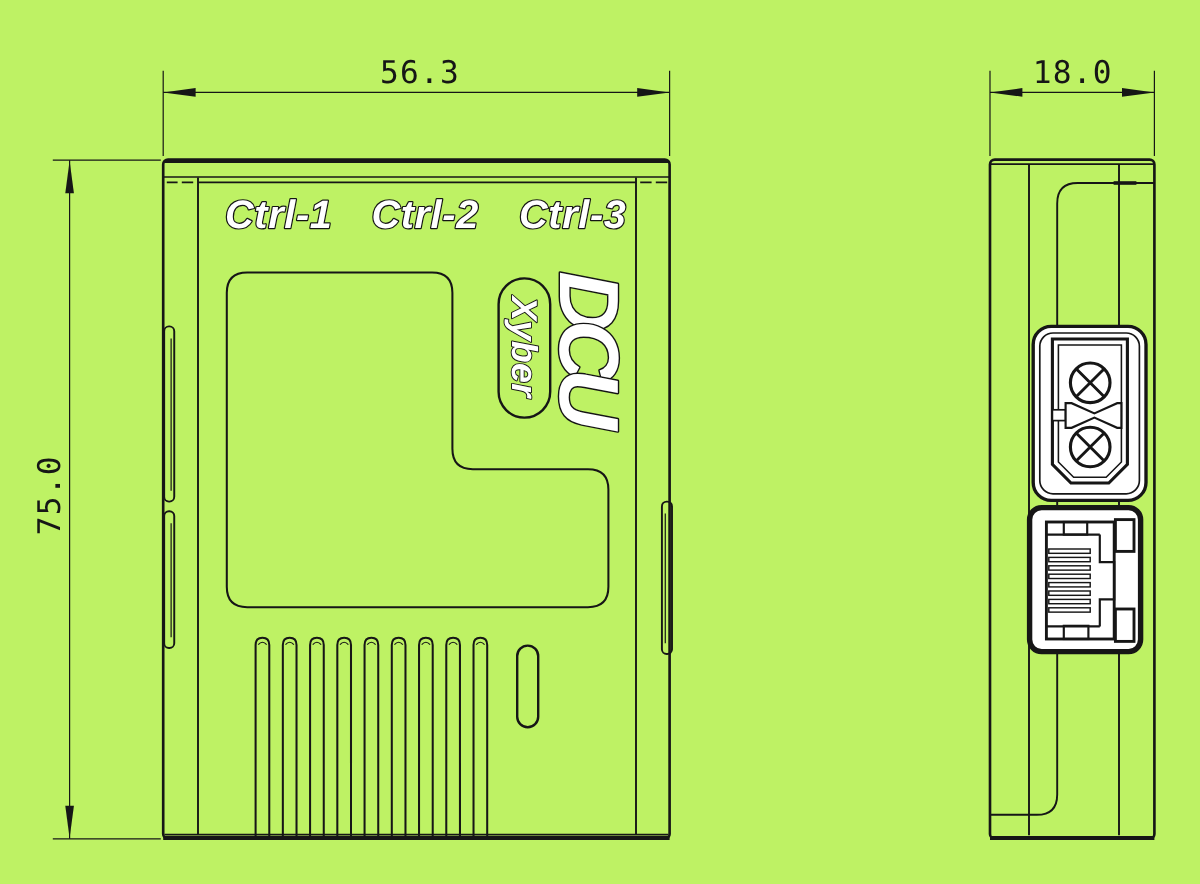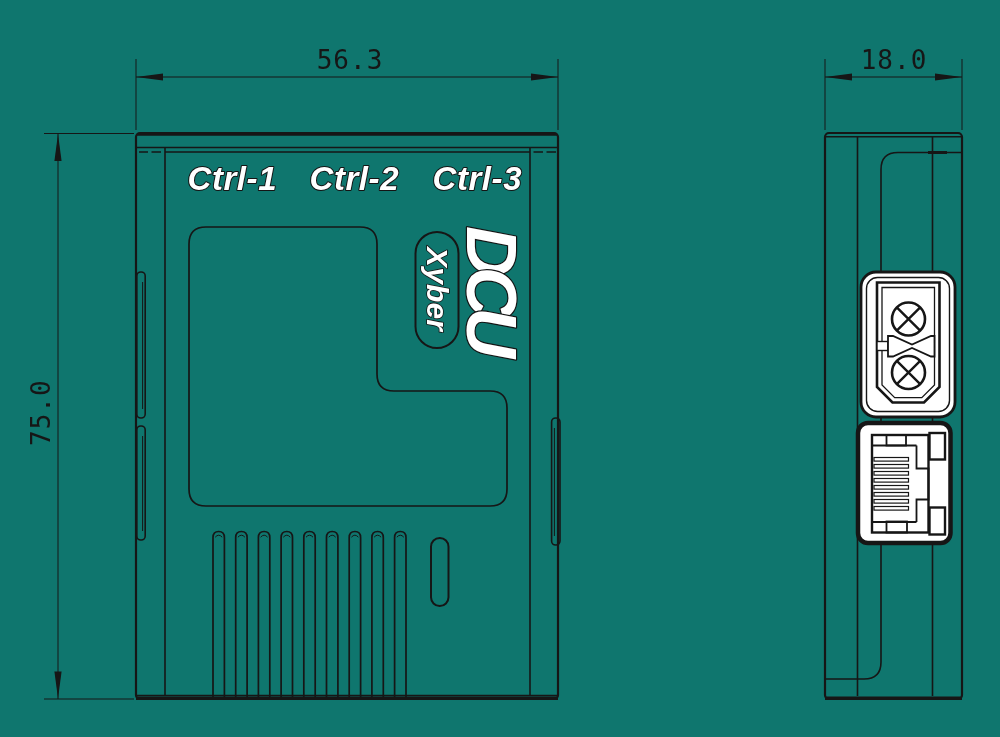--- a/index.html
+++ b/index.html
@@ -1,16 +1,16 @@
 <!DOCTYPE html>
 <html><head>
 <meta charset="utf-8">
 <style>
   html,body{margin:0;padding:0;background:#fff;}
-  .stage{position:relative;width:1000px;height:737px;background:#0f766e;overflow:hidden;
+  .stage{position:relative;width:1000px;height:737px;background:#bef264;overflow:hidden;
          font-family:"Liberation Sans",sans-serif;}
   svg{display:block}
   .dim-text{font-family:"DejaVu Sans Mono",monospace;font-size:26px;fill:#161616;letter-spacing:1px;}
   .outline-text{font-family:"Liberation Sans",sans-serif;font-weight:bold;font-style:italic;
                 fill:#ffffff;stroke:#141414;paint-order:stroke fill;stroke-linejoin:round;}
   .thin{stroke:#161616;fill:none;}
 </style>
 </head>
 <body>
 

